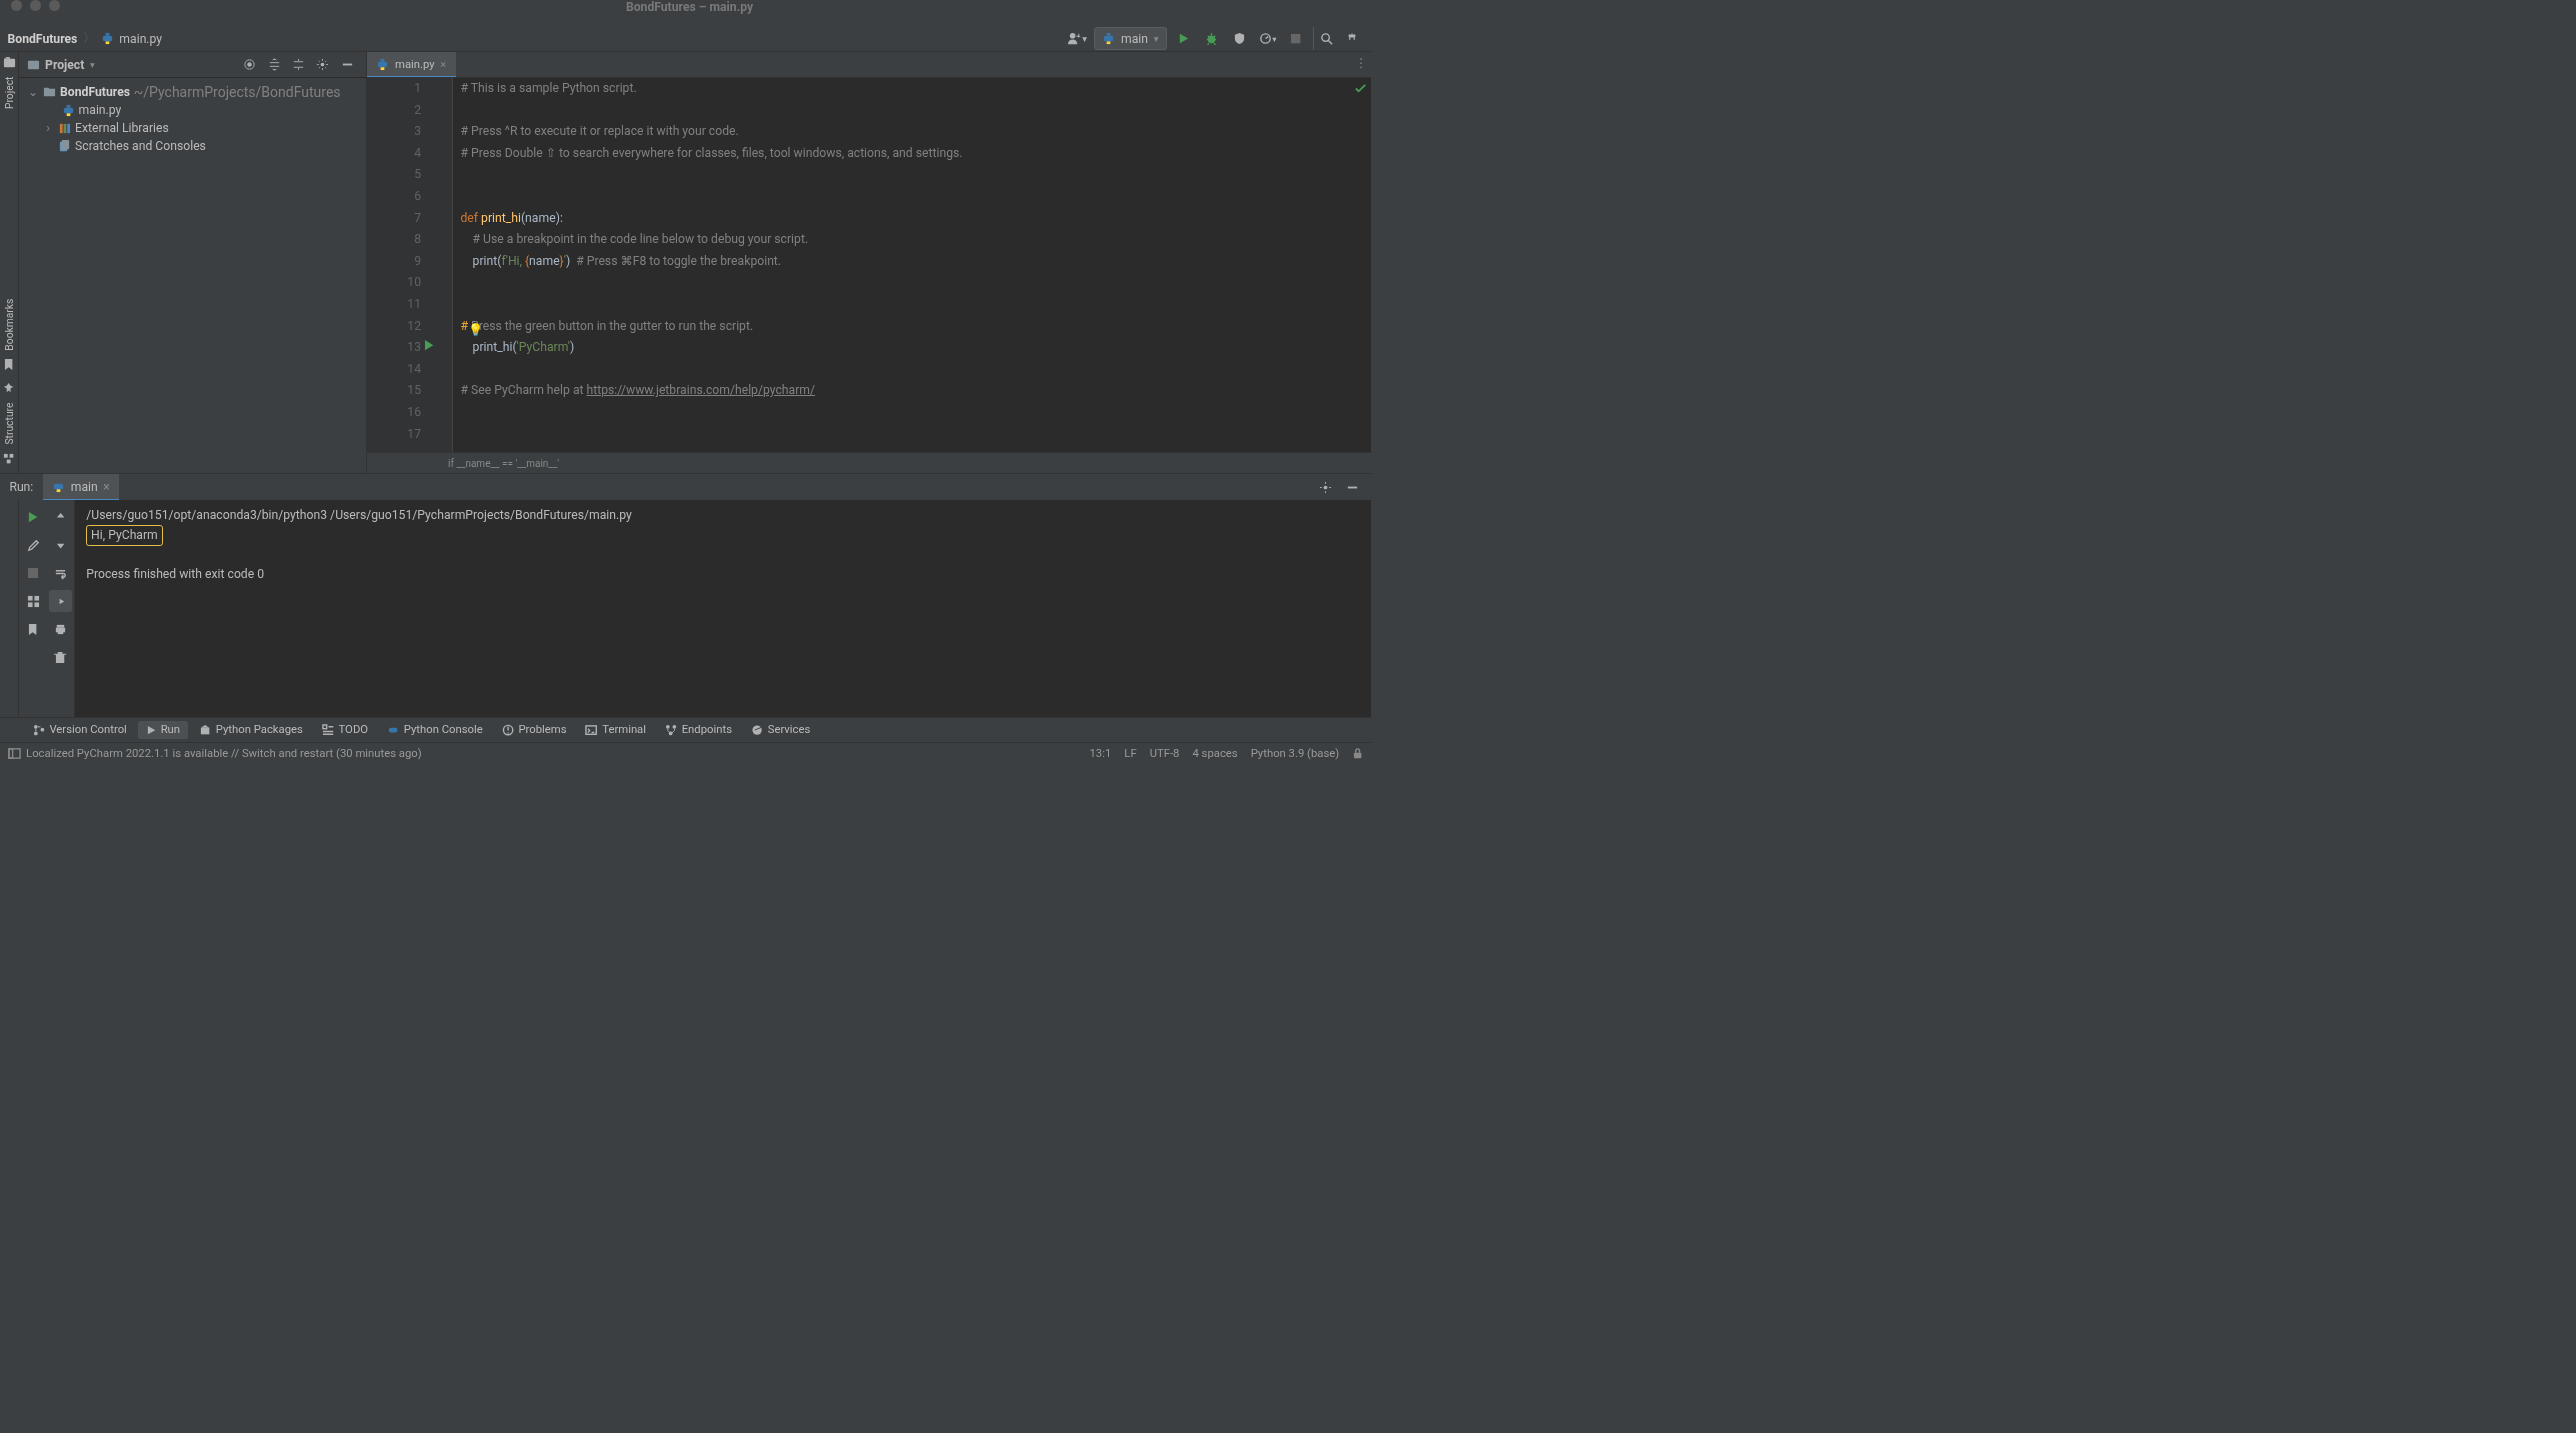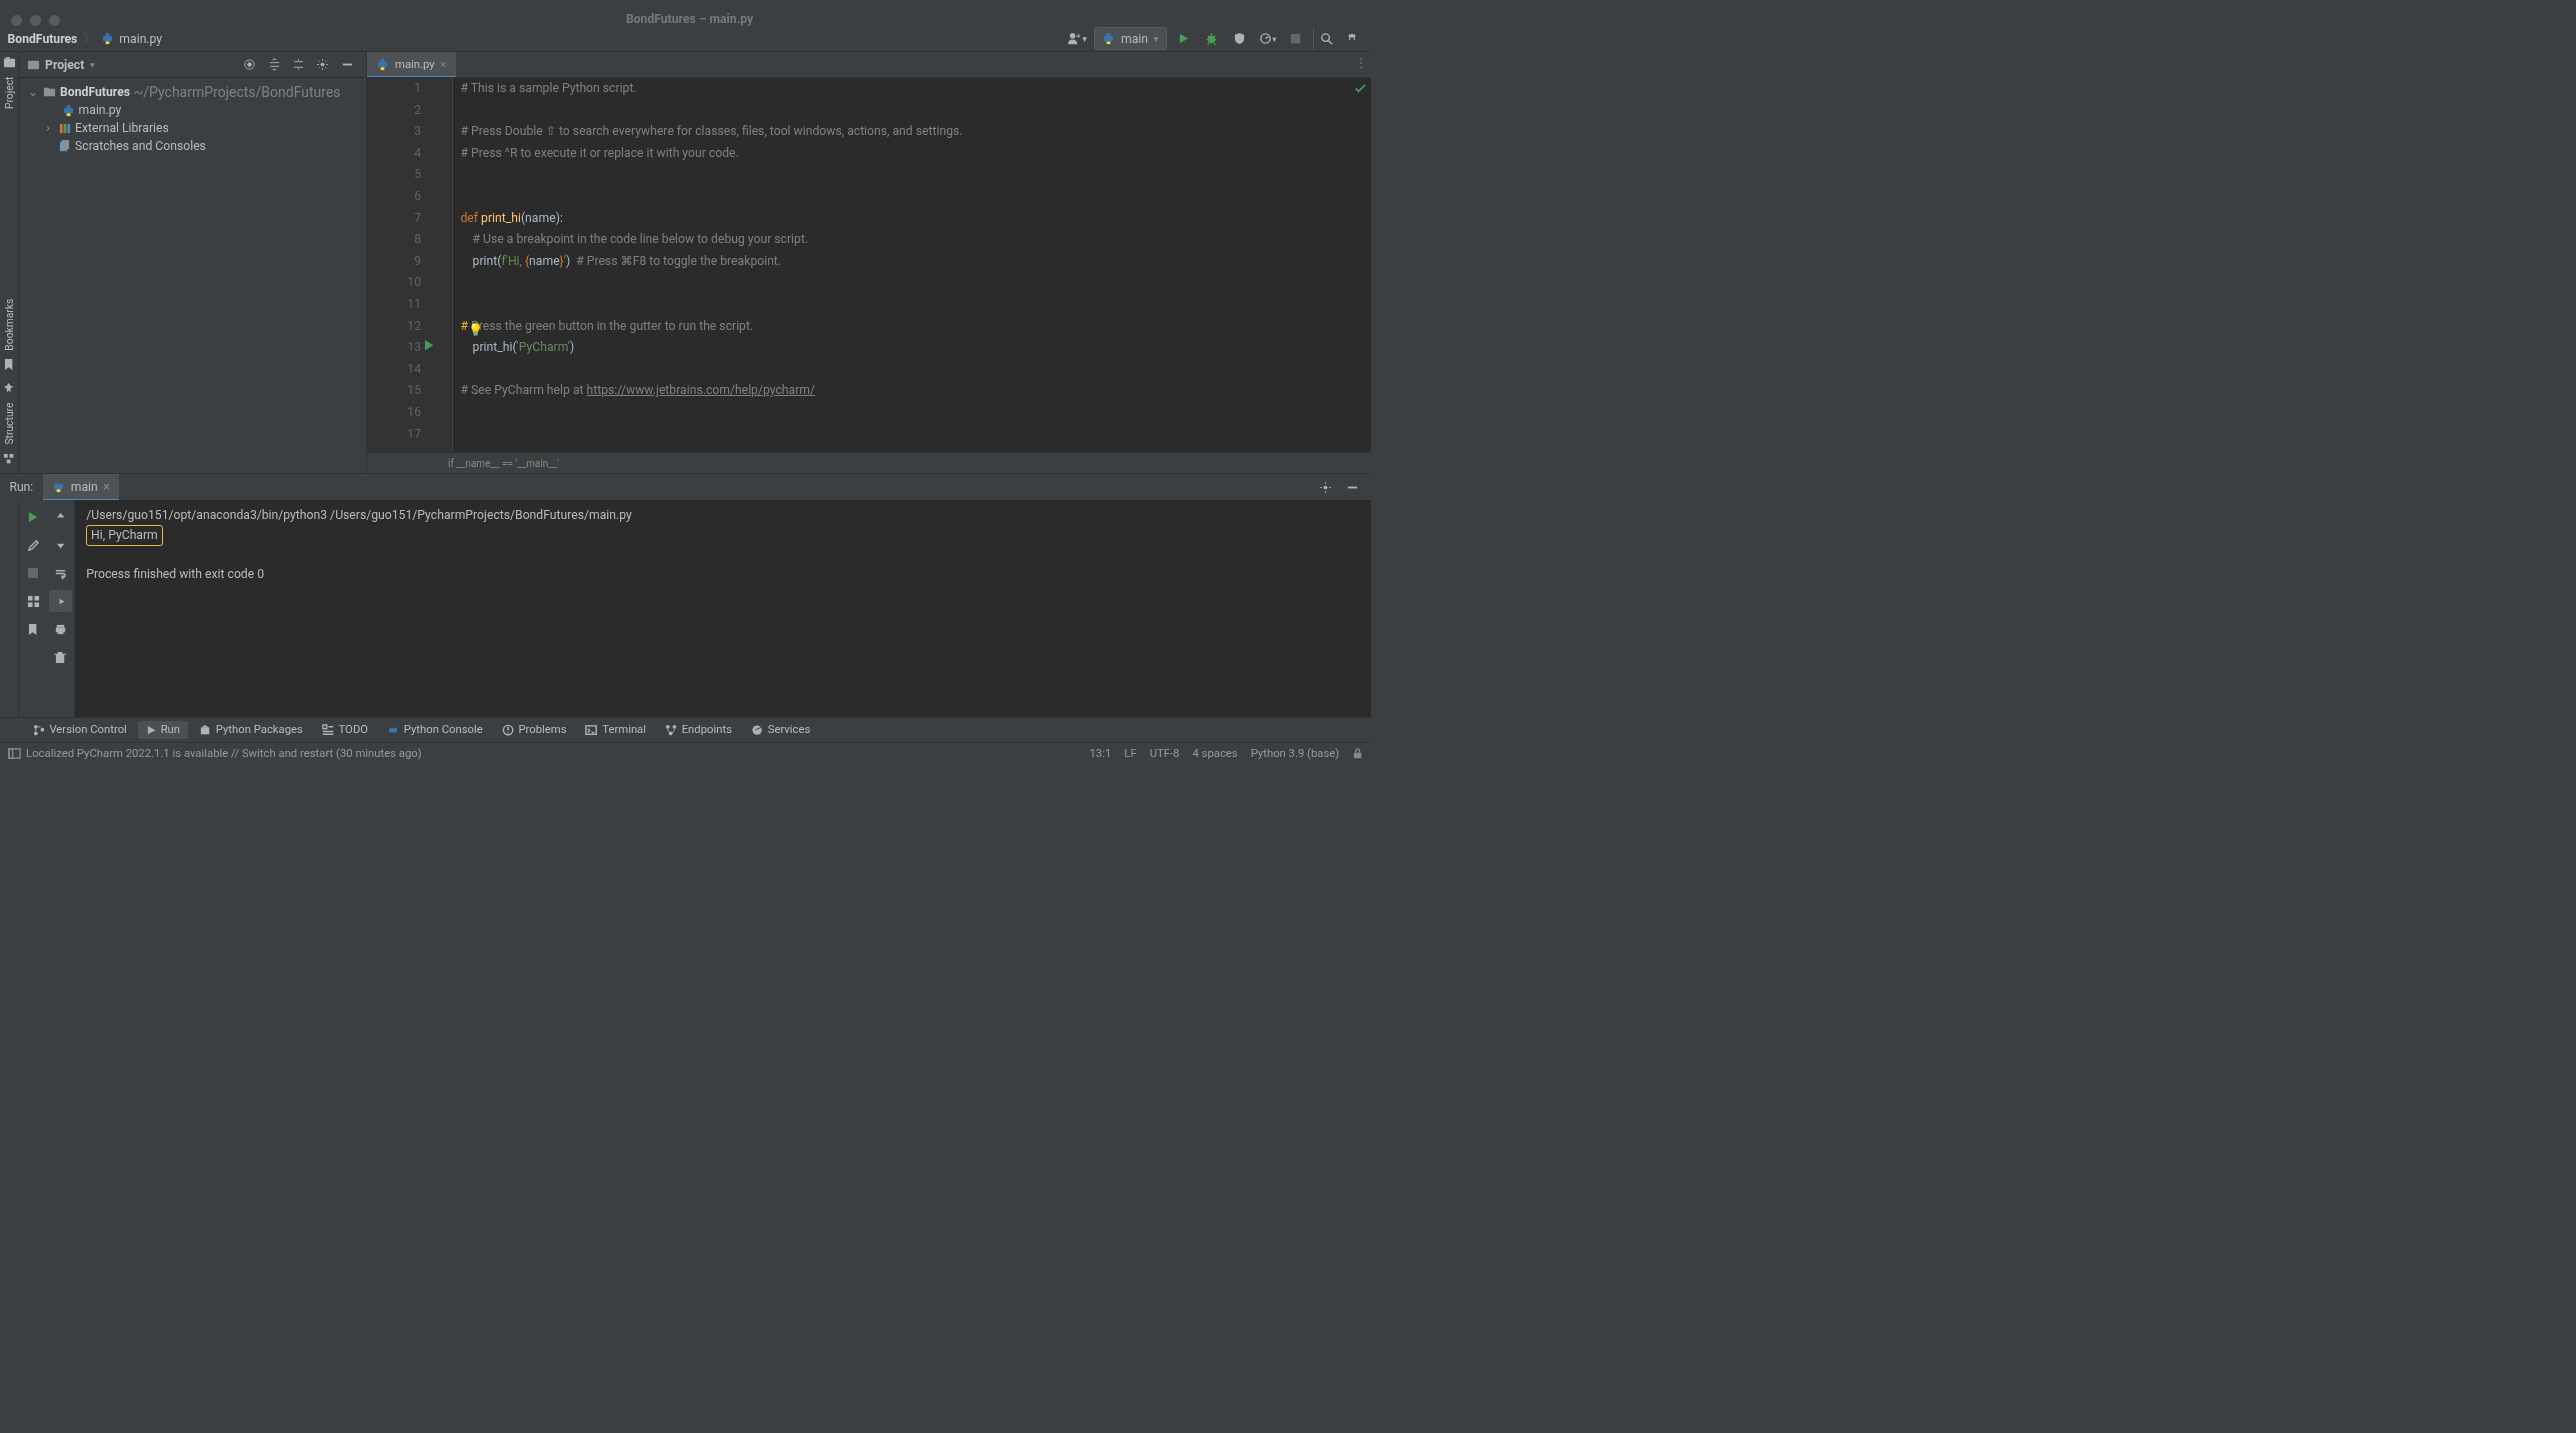--- a/index.html
+++ b/index.html
@@ -1,17 +1,17 @@
 <!DOCTYPE html>
 <html style="font-size:15px"><head>
 <meta charset="utf-8">
 <style>
 * { margin: 0; padding: 0; box-sizing: border-box; font-family: -apple-system, BlinkMacSystemFont, "Segoe UI", Roboto, sans-serif; }
 body { background: #3c3f41; color: #bbbbbb; font-size: 12.2px; overflow: hidden; width: 1371px; height: 764px; display: flex; flex-direction: column; }
-.title-bar { height: 26px; background: #3c3f41; display: flex; align-items: flex-end; padding: 0 3px; position: relative; margin-left: 8px; }
+.title-bar { height: 26px; background: #3c3f41; display: flex; align-items: flex-start; padding: 0 3px; position: relative; margin-left: 8px; }
 .traffic-lights { display: flex; gap: 7.5px; }
 .traffic-light { width: 11.3px; height: 11.3px; border-radius: 50%; background: #5a5a5a; }
 .window-title { position: absolute; left: 50%; transform: translateX(-50%); color: #787878; font-size: 12.2px; font-weight: bold; }
 .breadcrumb-bar { height: 26px; background: #3c3f41; display: flex; align-items: center; justify-content: space-between; padding: 0 7.5px; border-bottom: 0.9px solid #323232; }
 .breadcrumb { display: flex; align-items: center; gap: 5.6px; }
 .breadcrumb-sep { color: #666; }
 .py-icon { width: 13px; height: 13px; display: inline-flex; }
 .toolbar-right { display: flex; align-items: center; gap: 5.6px; }
 .run-config { background: #4c5052; border: 0.9px solid #5a5d5f; border-radius: 2.8px; padding: 1.9px 7.5px; display: flex; align-items: center; gap: 5.6px; height: 22.5px; }
 .icon-btn { width: 22.5px; height: 22.5px; display: flex; align-items: center; justify-content: center; cursor: pointer; color: #afb1b3; }
@@ -322,22 +322,22 @@
             </span></div>
           <div class="gutter-line">14</div>
           <div class="gutter-line">15</div>
           <div class="gutter-line">16</div>
           <div class="gutter-line">17</div>
         </div>
       <div class="fold-area"></div>
       <div class="code-content" id="code-content">
         <div class="code-line"><span class="c-comment"># This is a sample Python script.</span></div>
           <div class="code-line"></div>
+          <div class="code-line"><span class="c-comment"># Press ^R to execute it or replace it with your code.</span></div>
           <div class="code-line"><span class="c-comment"># Press Double ⇧ to search everywhere for classes, files, tool windows, actions, and settings.</span></div>
-          <div class="code-line"><span class="c-comment"># Press ^R to execute it or replace it with your code.</span></div>
           <div class="code-line"></div>
           <div class="code-line"></div>
           <div class="code-line"><span class="c-keyword">def </span><span class="c-def">print_hi</span><span>(name):</span></div>
           <div class="code-line"><span>    </span><span class="c-comment"># Use a breakpoint in the code line below to debug your script.</span></div>
           <div class="code-line"><span>    print(</span><span class="c-str">f'Hi, </span><span class="c-keyword">{</span><span>name</span><span class="c-keyword">}</span><span class="c-str">'</span><span>)  </span><span class="c-comment"># Press ⌘F8 to toggle the breakpoint.</span></div>
           <div class="code-line"></div>
           <div class="code-line"></div>
           <div class="code-line"><span class="c-bulb" style="position: relative;">#<span style="position:absolute;left:7.5px;top:1.9px">💡</span></span><span class="c-comment"> Press the green button in the gutter to run the script.</span></div>
           <div class="code-line"><span>    print_hi(</span><span class="c-str">'PyCharm'</span><span>)</span></div>
           <div class="code-line"></div>

